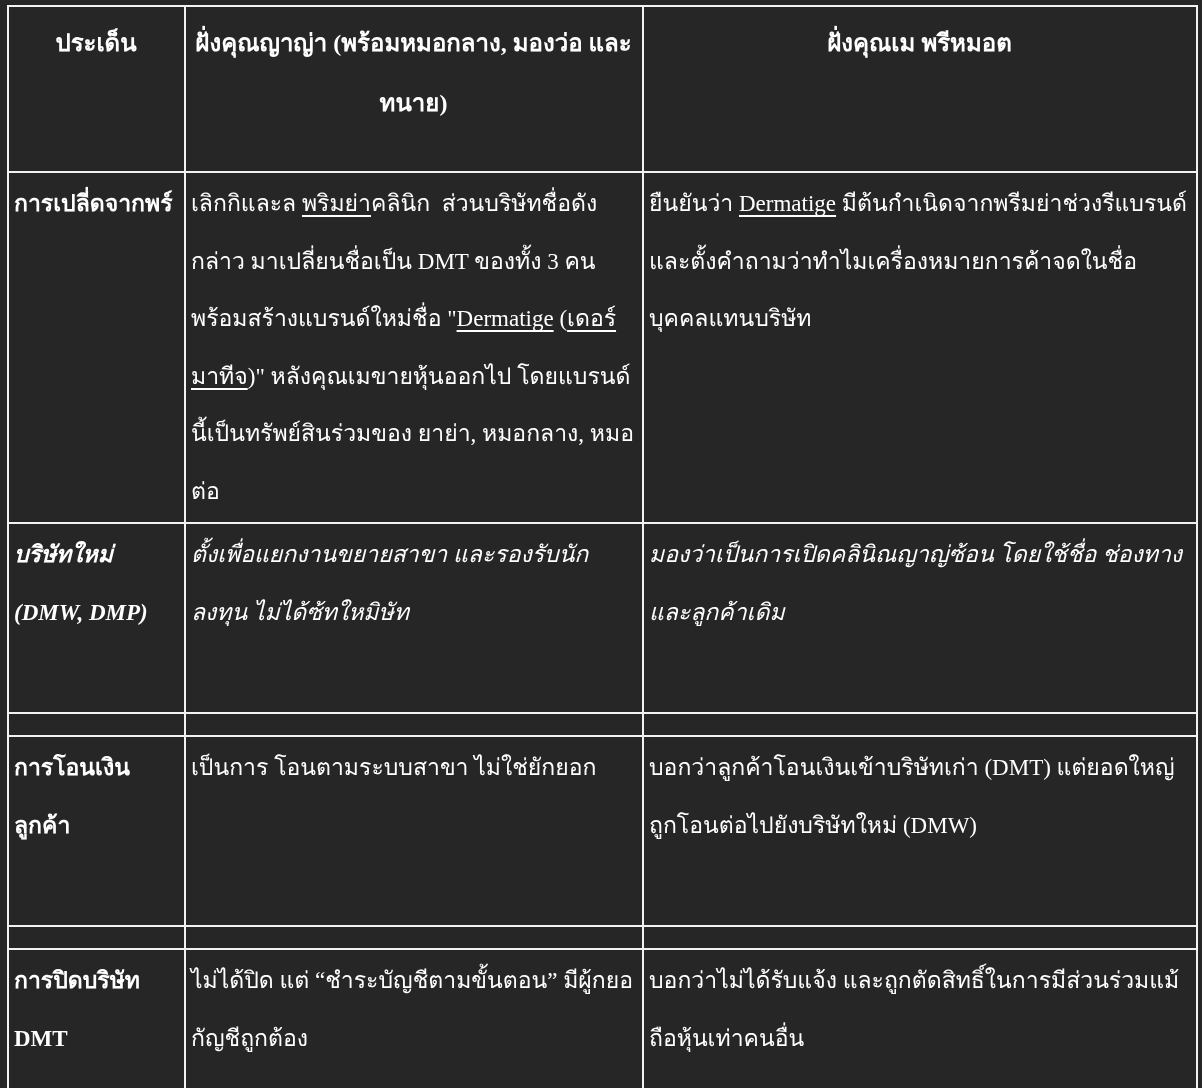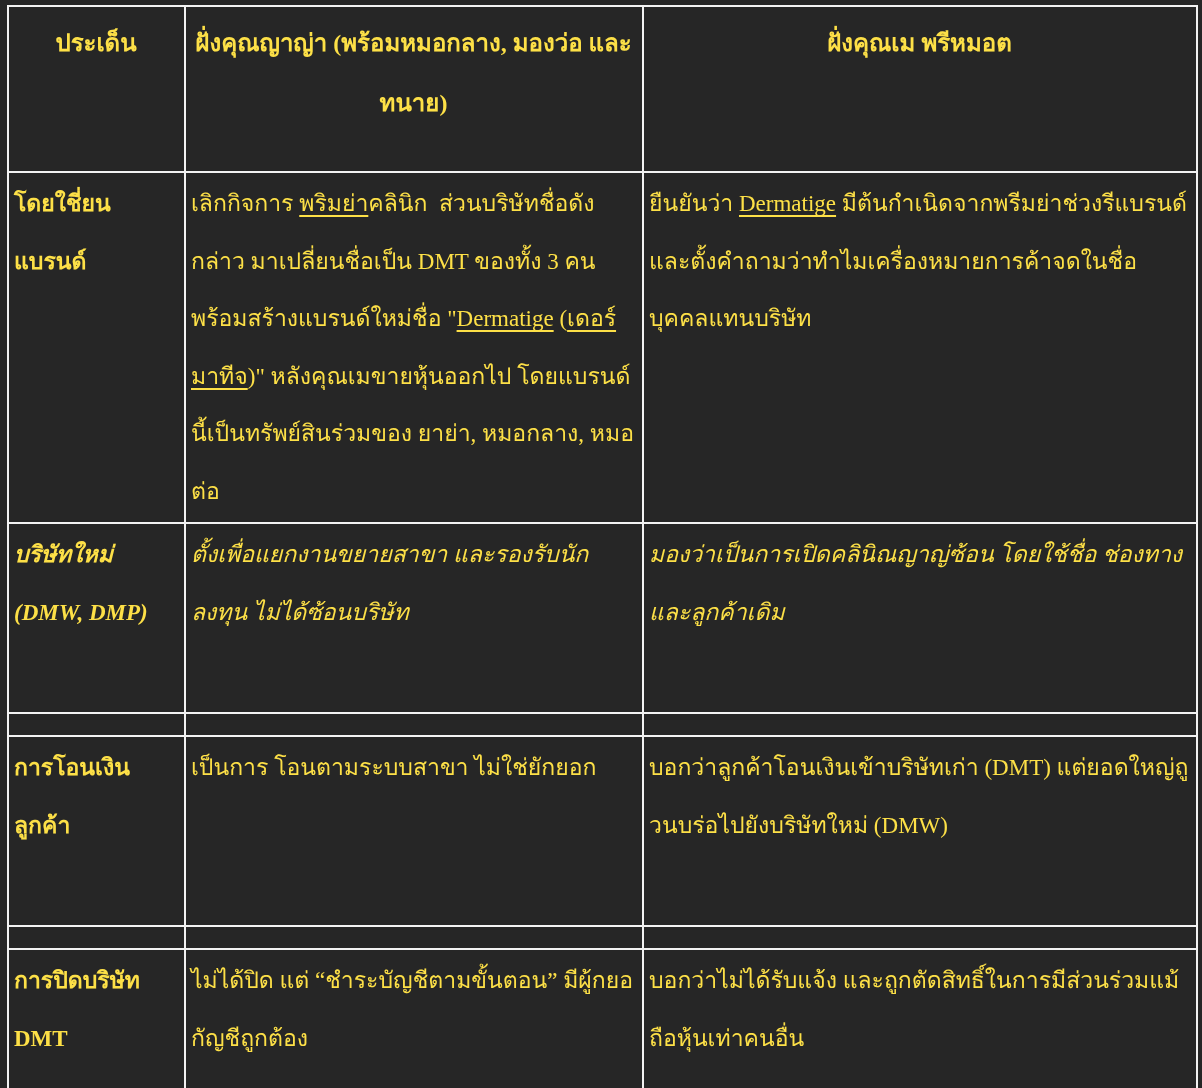--- a/index.html
+++ b/index.html
@@ -20,21 +20,21 @@
   table.doc-table {
     border-collapse: collapse;
     table-layout: fixed;
     margin: 5px 0 0 7px;
     width: 1189px;
     background: #262626;
   }
   td {
     border: 2px solid #f2f2f2;
     vertical-align: top;
-    color: #fde047;
+    color: #ffffff;
     font-size: 23px;
     line-height: 2.5;
     padding: 2px 6px 2px 5px;
     overflow-wrap: break-word;
   }
   tr.header-row td {
     font-weight: bold;
     text-align: center;
     height: 156px;
     font-size: 24px;
@@ -70,38 +70,38 @@
       <col class="c-yaya">
       <col class="c-may">
     </colgroup>
     <tbody>
       <tr class="header-row">
         <td>ประเด็น</td>
         <td>ฝั่งคุณญาญ่า (พร้อมหมอกลาง, มองว่อ และทนาย)</td>
         <td>ฝั่งคุณเม พรีหมอต</td>
       </tr>
     <tr class="content-row r0">
-          <td class="label-cell">โดยใชี่ยนแบรนด์</td>
-          <td class="body-cell"><span>เลิกกิจการ </span><span class="wavy">พริมย่า</span><span>คลินิก&nbsp; ส่วนบริษัทชื่อดังกล่าว มาเปลี่ยนชื่อเป็น DMT ของทั้ง 3 คน&nbsp; พร้อมสร้างแบรนด์ใหม่ชื่อ "</span><span class="wavy">Dermatige</span><span> (</span><span class="wavy">เดอร์มาทีจ</span><span>)" หลังคุณเมขายหุ้นออกไป โดยแบรนด์นี้เป็นทรัพย์สินร่วมของ ยาย่า, หมอกลาง, หมอต่อ</span></td>
+          <td class="label-cell">การเปลี่ดจากพร์</td>
+          <td class="body-cell"><span>เลิกกิและล </span><span class="wavy">พริมย่า</span><span>คลินิก&nbsp; ส่วนบริษัทชื่อดังกล่าว มาเปลี่ยนชื่อเป็น DMT ของทั้ง 3 คน&nbsp; พร้อมสร้างแบรนด์ใหม่ชื่อ "</span><span class="wavy">Dermatige</span><span> (</span><span class="wavy">เดอร์มาทีจ</span><span>)" หลังคุณเมขายหุ้นออกไป โดยแบรนด์นี้เป็นทรัพย์สินร่วมของ ยาย่า, หมอกลาง, หมอต่อ</span></td>
           <td class="body-cell"><span>ยืนยันว่า </span><span class="wavy">Dermatige</span><span> มีต้นกำเนิดจากพรีมย่าช่วงรีแบรนด์ และตั้งคำถามว่าทำไมเครื่องหมายการค้าจดในชื่อบุคคลแทนบริษัท</span></td>
         </tr>
         <tr class="content-row r1">
           <td class="label-cell">บริษัทใหม่ (DMW, DMP)</td>
-          <td class="body-cell"><span>ตั้งเพื่อแยกงานขยายสาขา และรองรับนักลงทุน ไม่ได้ซ้อนบริษัท</span></td>
+          <td class="body-cell"><span>ตั้งเพื่อแยกงานขยายสาขา และรองรับนักลงทุน ไม่ได้ซ้ทใหมิษัท</span></td>
           <td class="body-cell"><span>มองว่าเป็นการเปิดคลินิณญาญ่ซ้อน โดยใช้ชื่อ ช่องทาง และลูกค้าเดิม</span></td>
         </tr>
         <tr class="spacer-row">
           <td></td>
           <td></td>
           <td></td>
         </tr>
         <tr class="content-row r2">
           <td class="label-cell">การโอนเงินลูกค้า</td>
           <td class="body-cell"><span>เป็นการ โอนตามระบบสาขา ไม่ใช่ยักยอก</span></td>
-          <td class="body-cell"><span>บอกว่าลูกค้าโอนเงินเข้าบริษัทเก่า (DMT) แต่ยอดใหญ่ถูวนบร่อไปยังบริษัทใหม่ (DMW)</span></td>
+          <td class="body-cell"><span>บอกว่าลูกค้าโอนเงินเข้าบริษัทเก่า (DMT) แต่ยอดใหญ่ถูกโอนต่อไปยังบริษัทใหม่ (DMW)</span></td>
         </tr>
         <tr class="spacer-row">
           <td></td>
           <td></td>
           <td></td>
         </tr>
         <tr class="content-row r3">
           <td class="label-cell">การปิดบริษัท DMT</td>
           <td class="body-cell"><span>ไม่ได้ปิด แต่ “ชำระบัญชีตามขั้นตอน” มีผู้กยอกัญชีถูกต้อง</span></td>
           <td class="body-cell"><span>บอกว่าไม่ได้รับแจ้ง และถูกตัดสิทธิ์ในการมีส่วนร่วมแม้ถือหุ้นเท่าคนอื่น</span></td>

